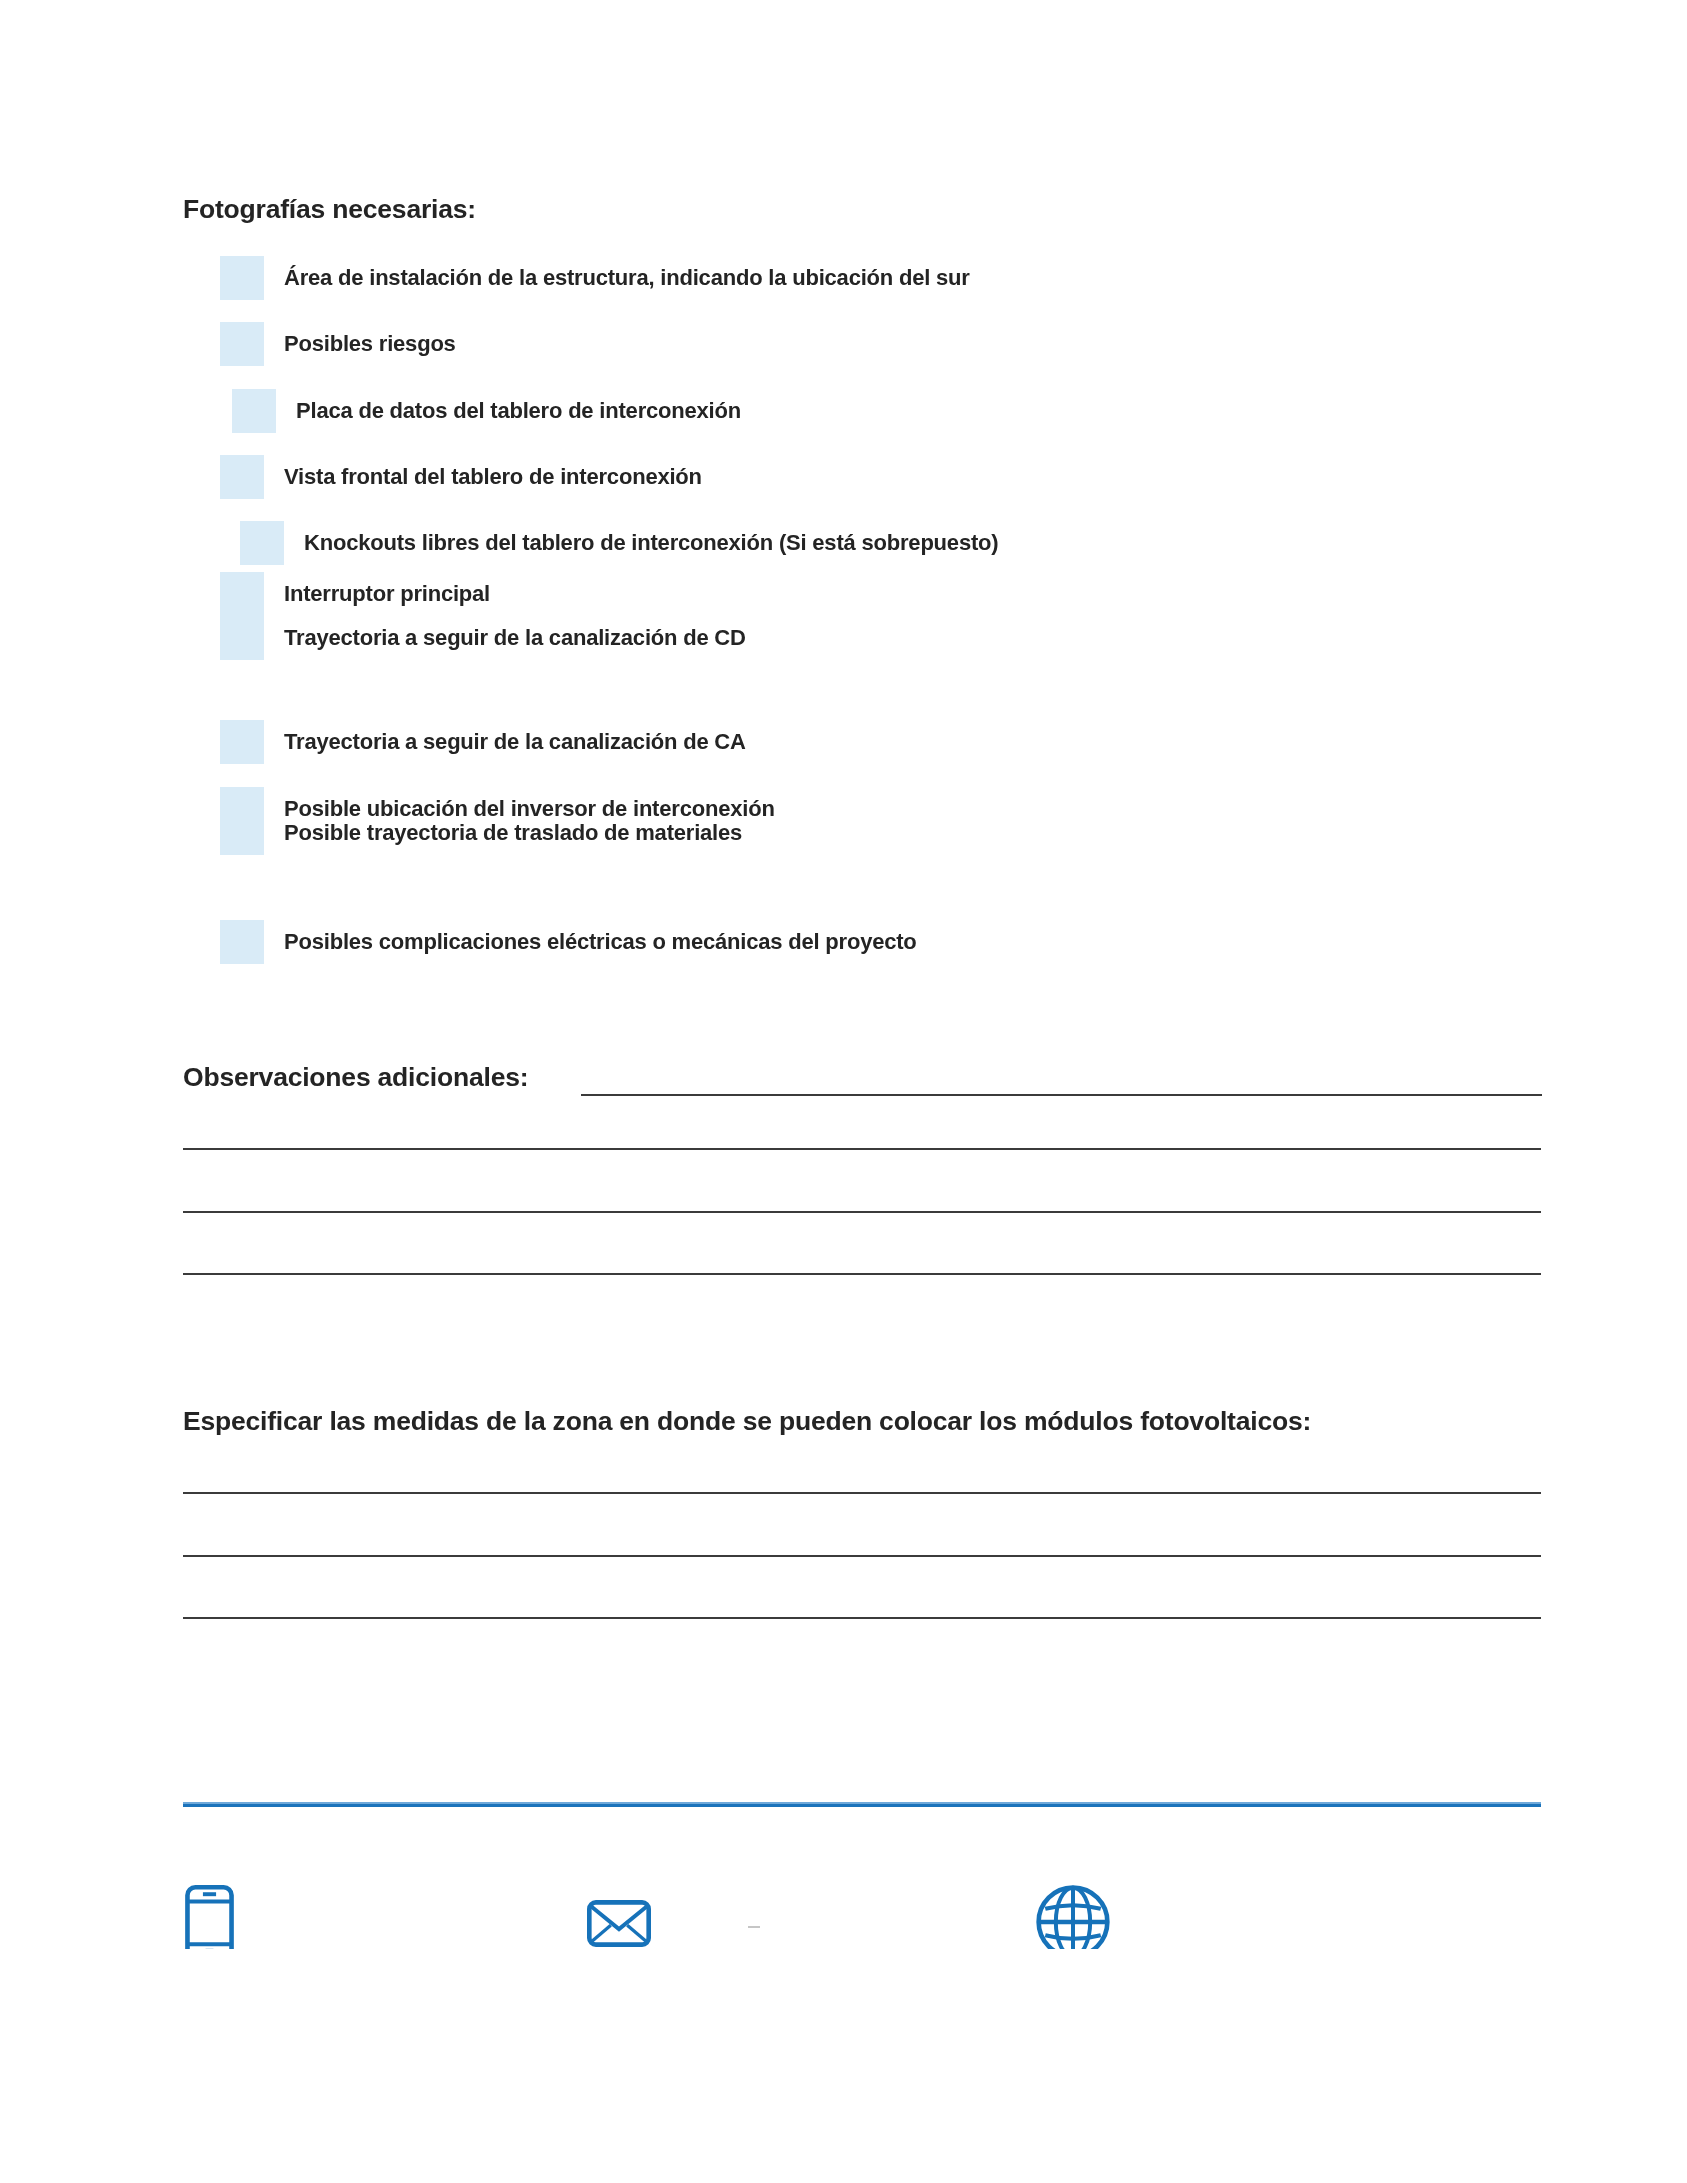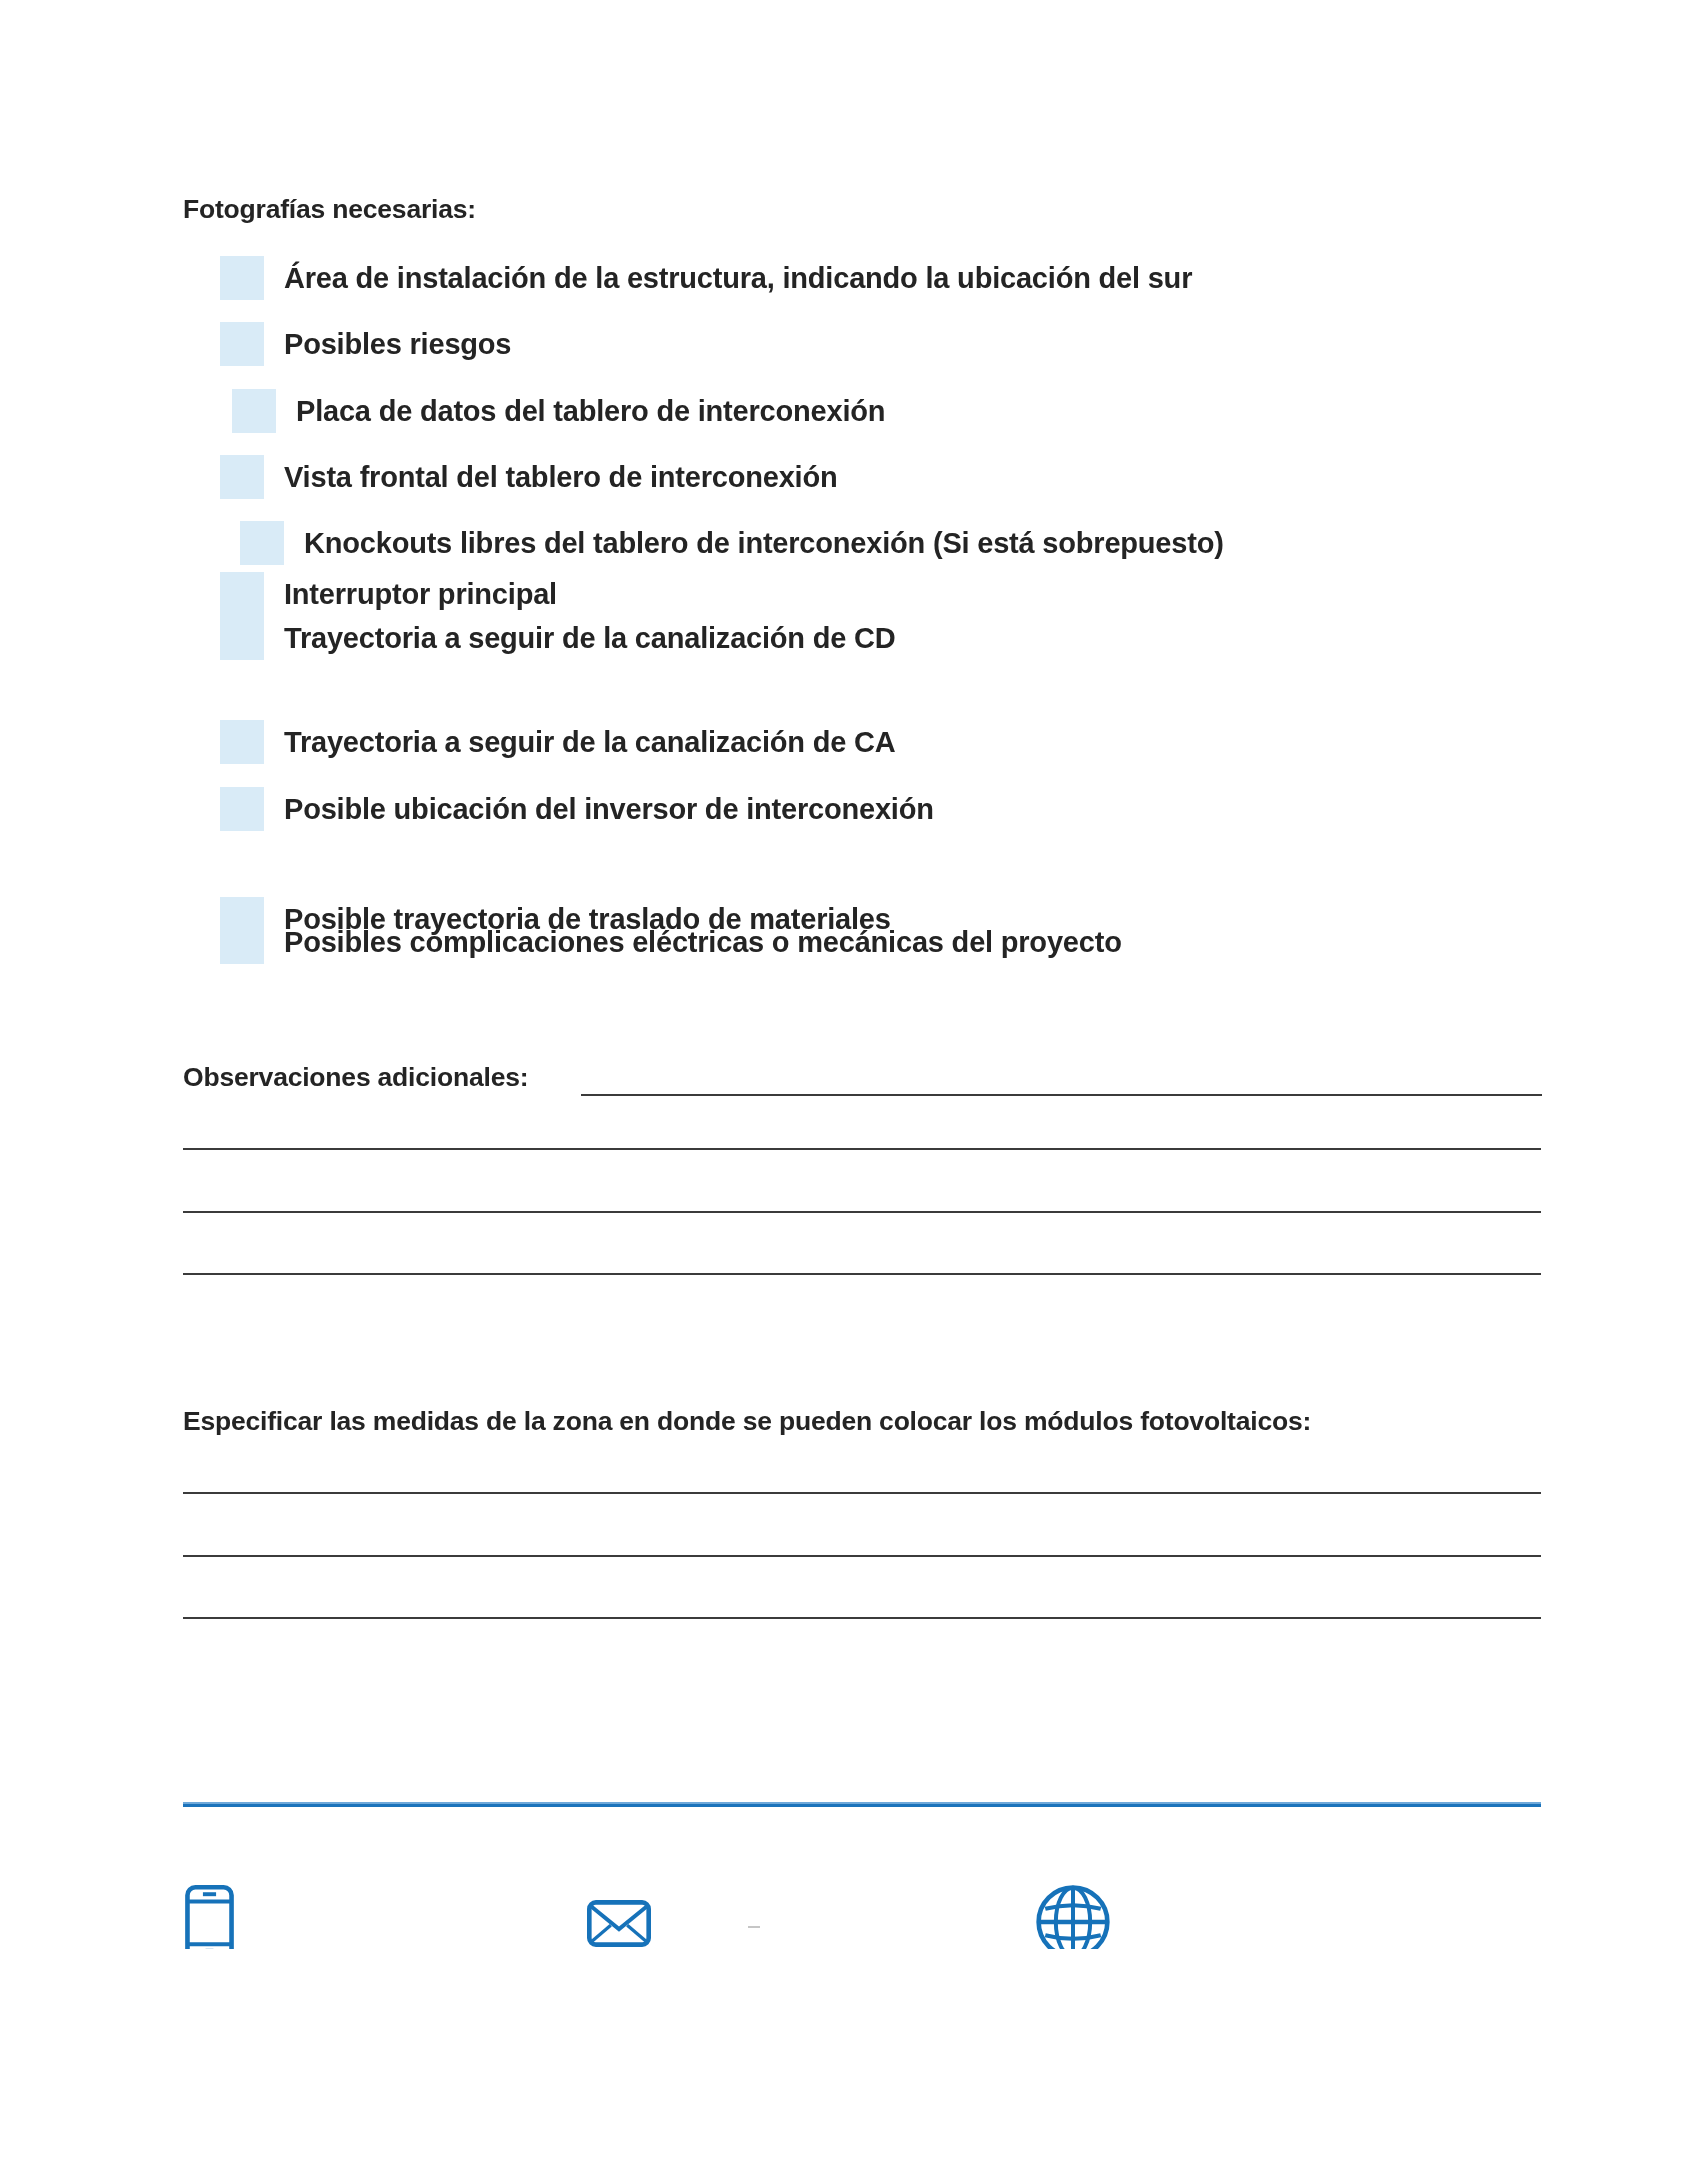--- a/index.html
+++ b/index.html
@@ -27,21 +27,21 @@
     display:flex;
     align-items:center;
     gap:20px;
   }
   .checkbox{
     width:44px;height:44px;
     flex:0 0 44px;
     background:#D9EBF7;
   }
   .check-label{
-    font-size:29px;
+    font-size:22px;
     white-space:nowrap;
   }
   .rule{
     position:absolute;
     height:0;
     border-top:2.6px solid #3b3b3b;
   }
   .obs-rule{left:581px;top:1094px;width:961px;}
   .full{left:183px;width:1358px;}
   .divider{
@@ -107,21 +107,21 @@
     <span class="check-label">Trayectoria a seguir de la canalización de CD</span>
   </div>
   <div class="check-row" style="top:720px;text-align:right;">
     <span class="checkbox"></span>
     <span class="check-label">Trayectoria a seguir de la canalización de CA</span>
   </div>
   <div class="check-row" style="top:787px;">
     <span class="checkbox"></span>
     <span class="check-label">Posible ubicación del inversor de interconexión</span>
   </div>
-  <div class="check-row" style="top:897px;">
+  <div class="check-row" style="top:811px;">
     <span class="checkbox"></span>
     <span class="check-label">Posible trayectoria de traslado de materiales</span>
   </div>
   <div class="check-row" style="top:920px;">
     <span class="checkbox"></span>
     <span class="check-label">Posibles complicaciones eléctricas o mecánicas del proyecto</span>
   </div>
 
   <div class="heading" style="top:1063px;">Observaciones adicionales:</div>
   <div class="rule obs-rule"></div>

